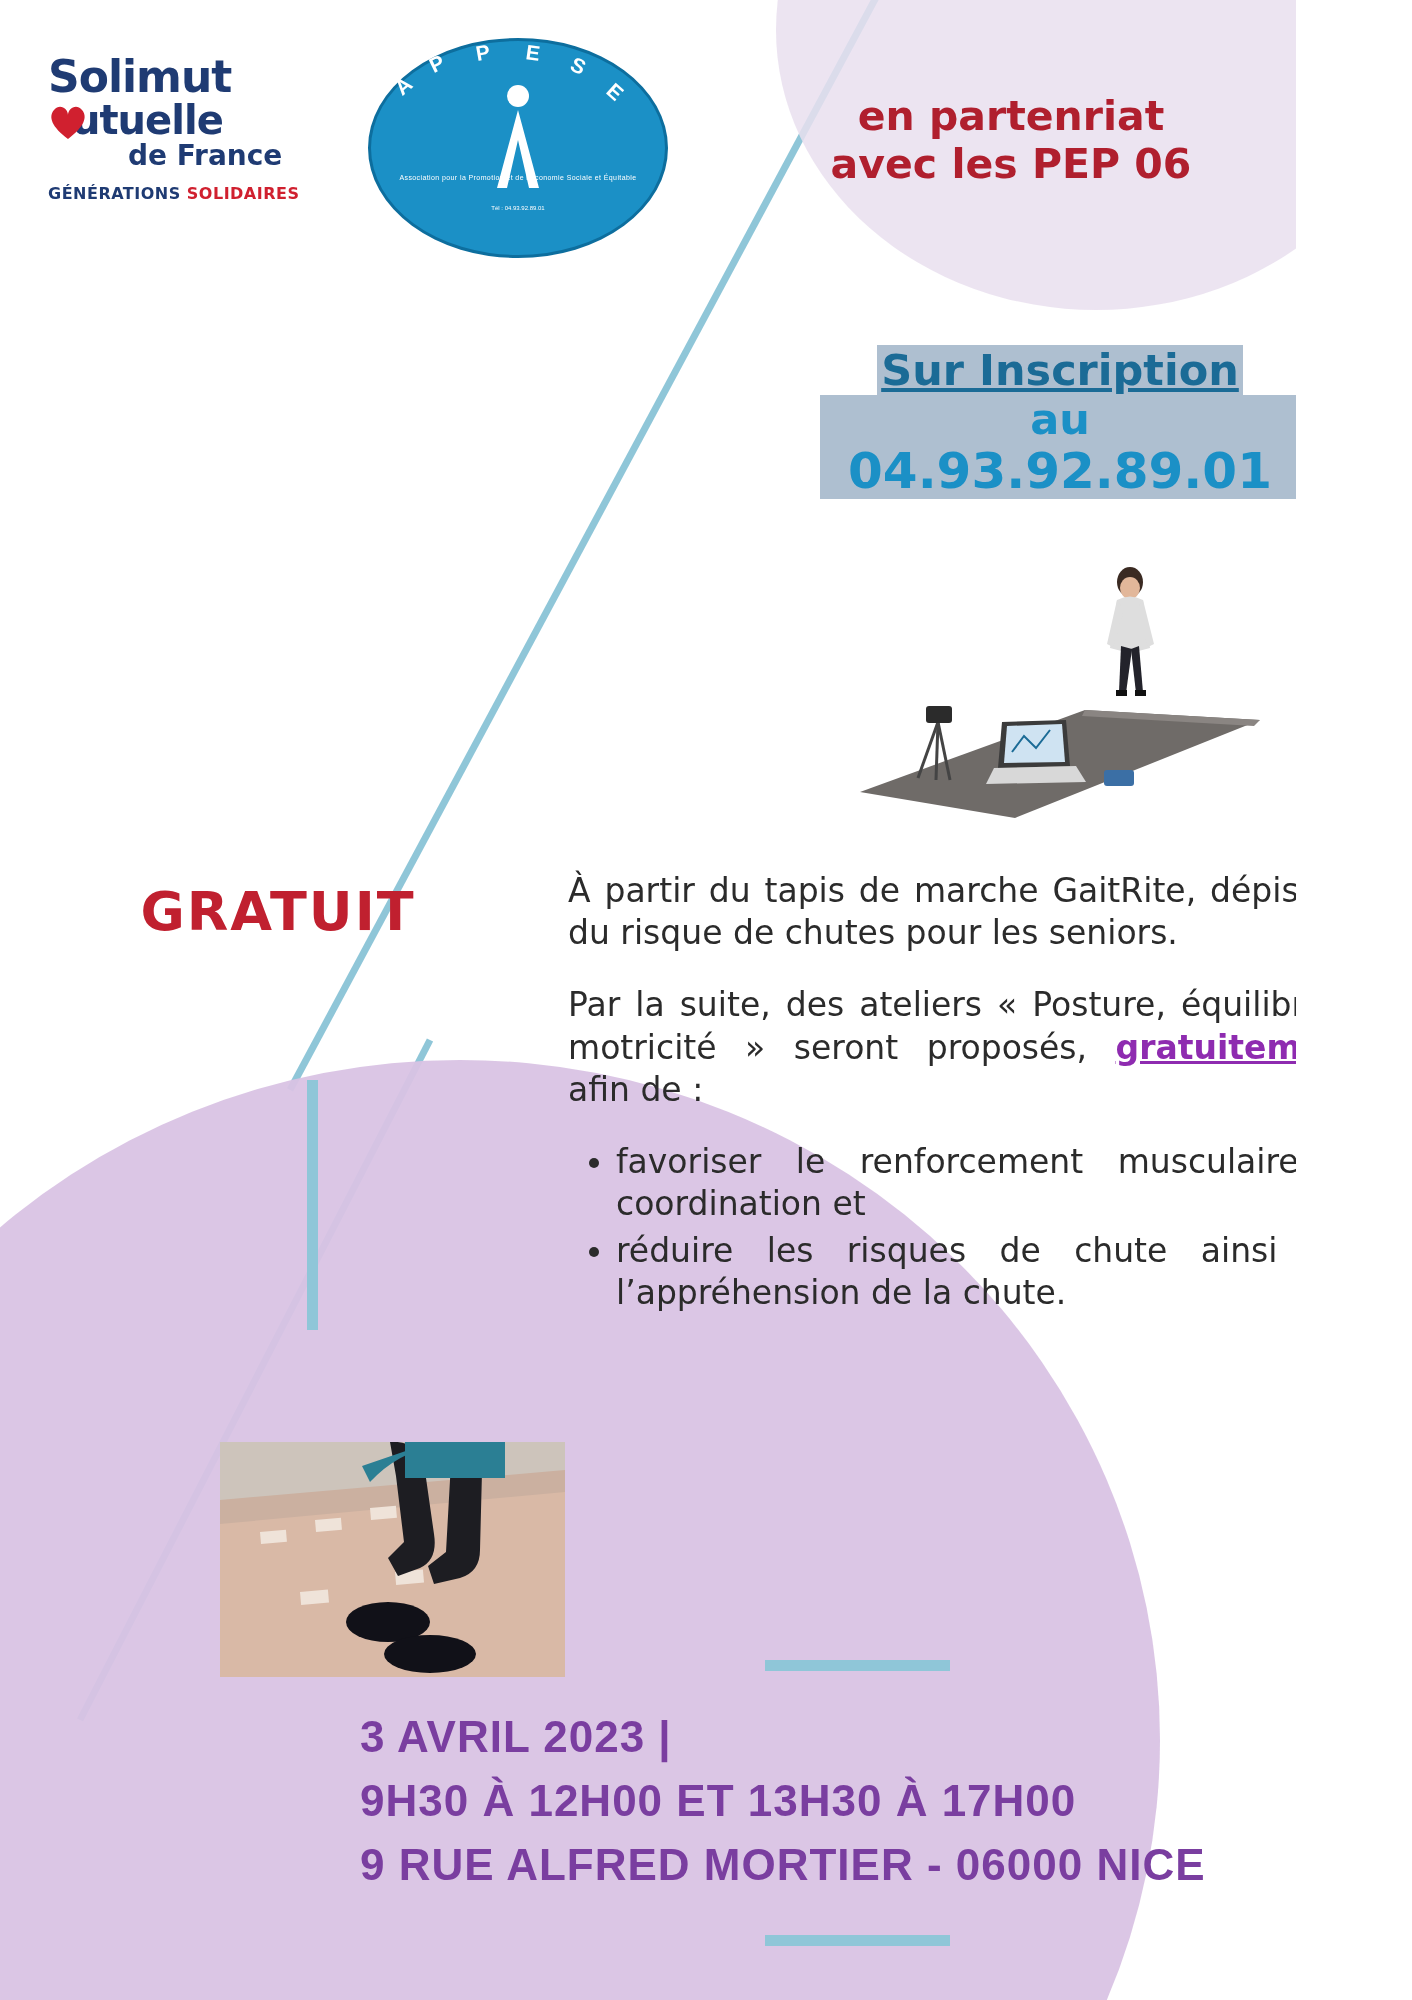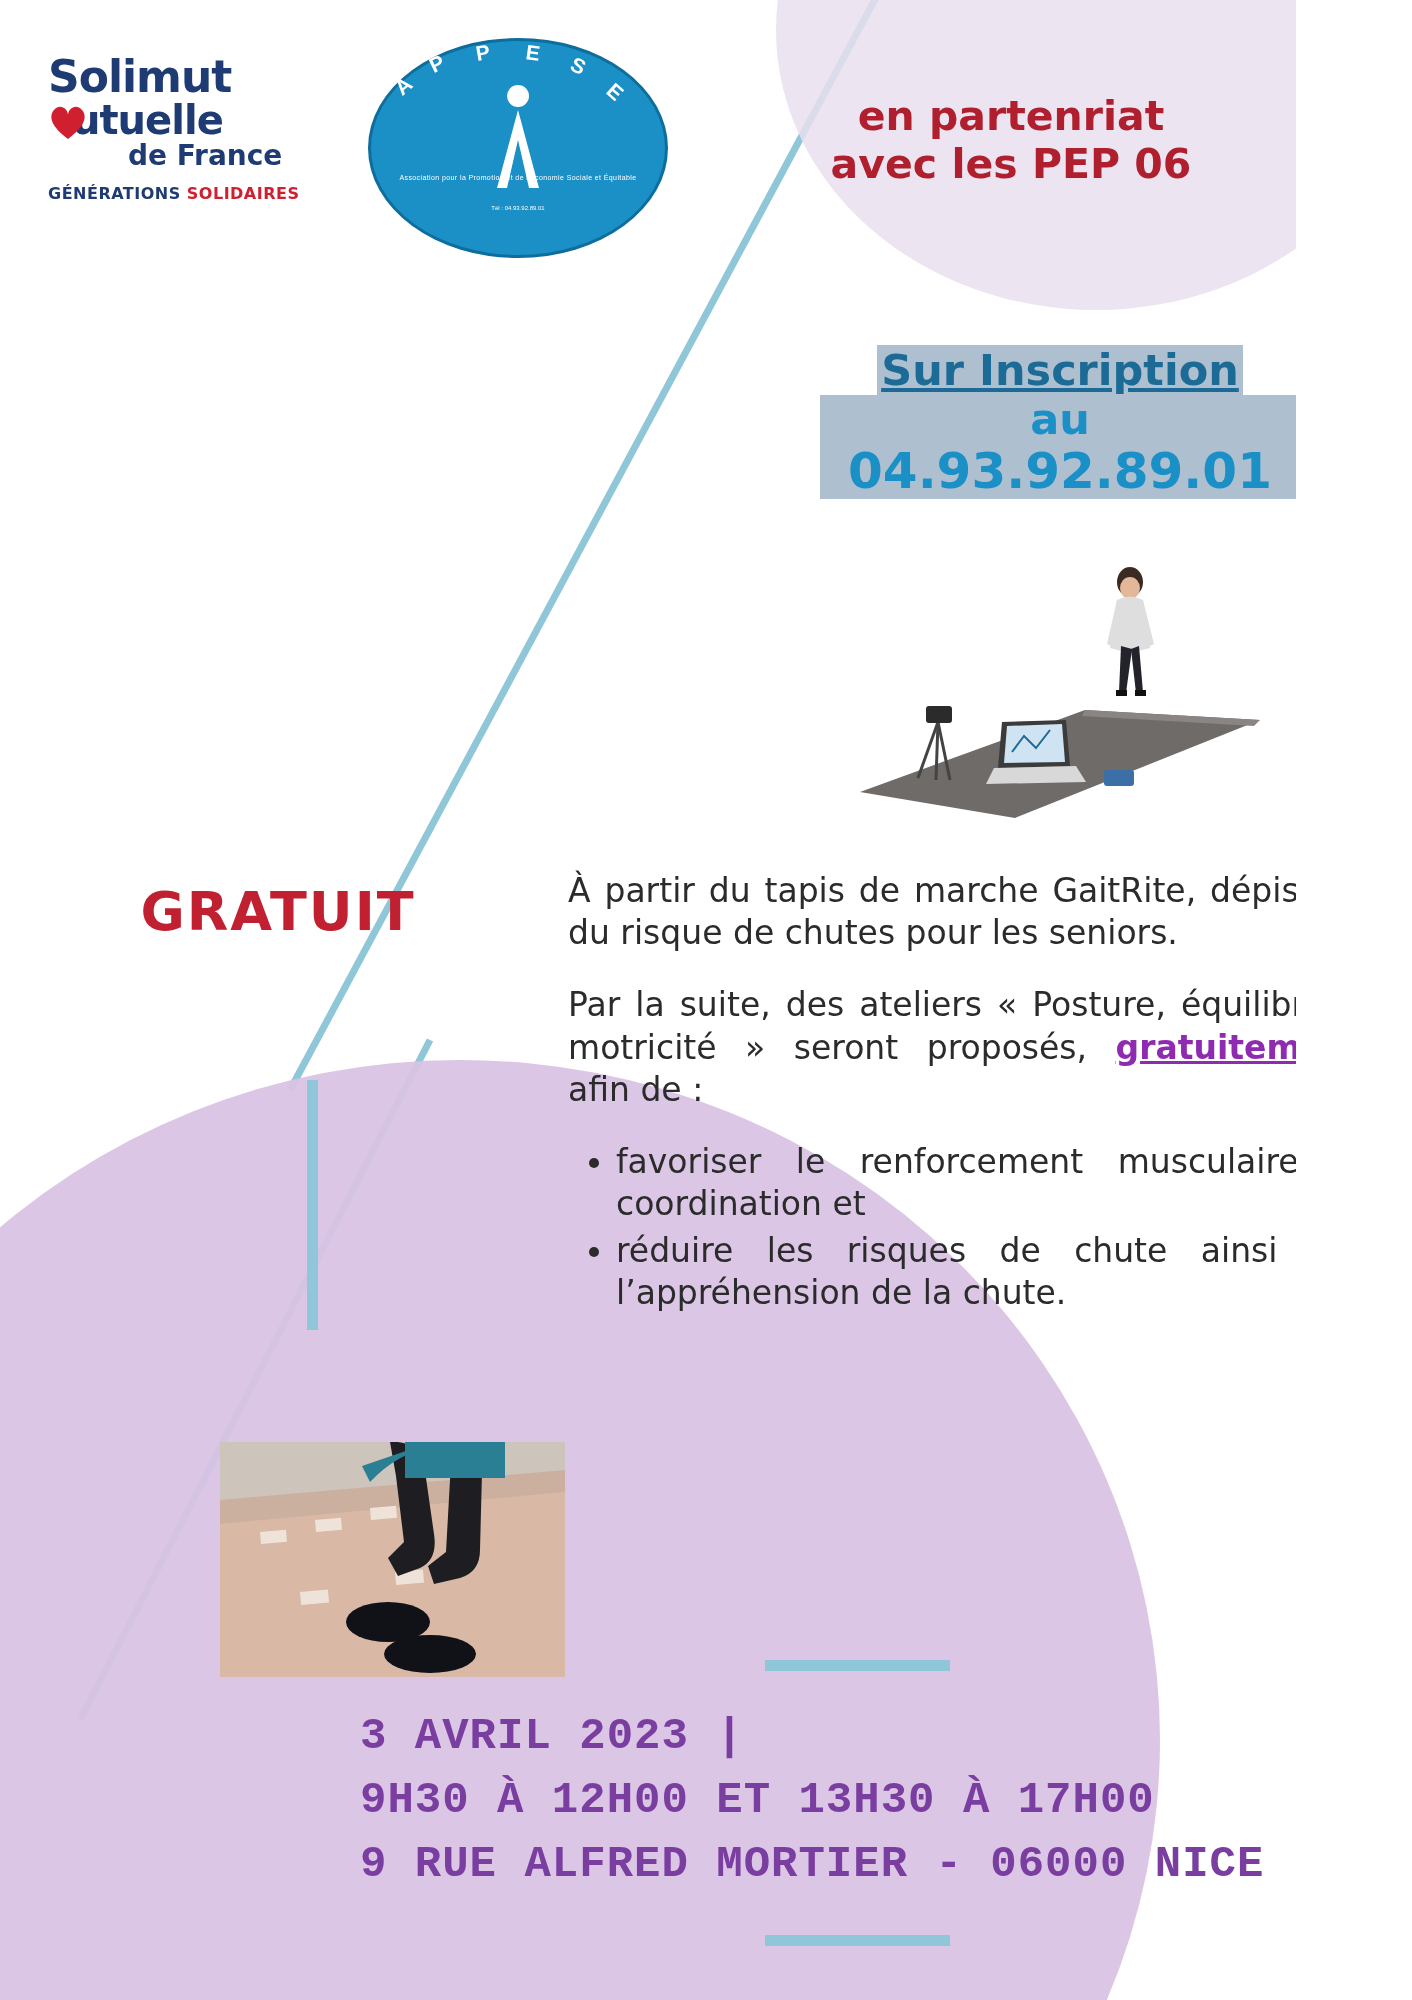--- a/index.html
+++ b/index.html
@@ -286,21 +286,21 @@
     background: #cfc6bb;
   }
 
   
   .footer {
     position: absolute;
     left: 360px;
     top: 1705px;
     width: 1010px;
     color: #7a3ea0;
-    font-family: Liberation Mono, monospace;
+    font-family: Liberation Sans, sans-serif;
     font-weight: bold;
     font-size: 44px;
     line-height: 1.45;
     letter-spacing: 1px;
   }
 </style>
 </head>
 <body>
 
 <div id="poster">

